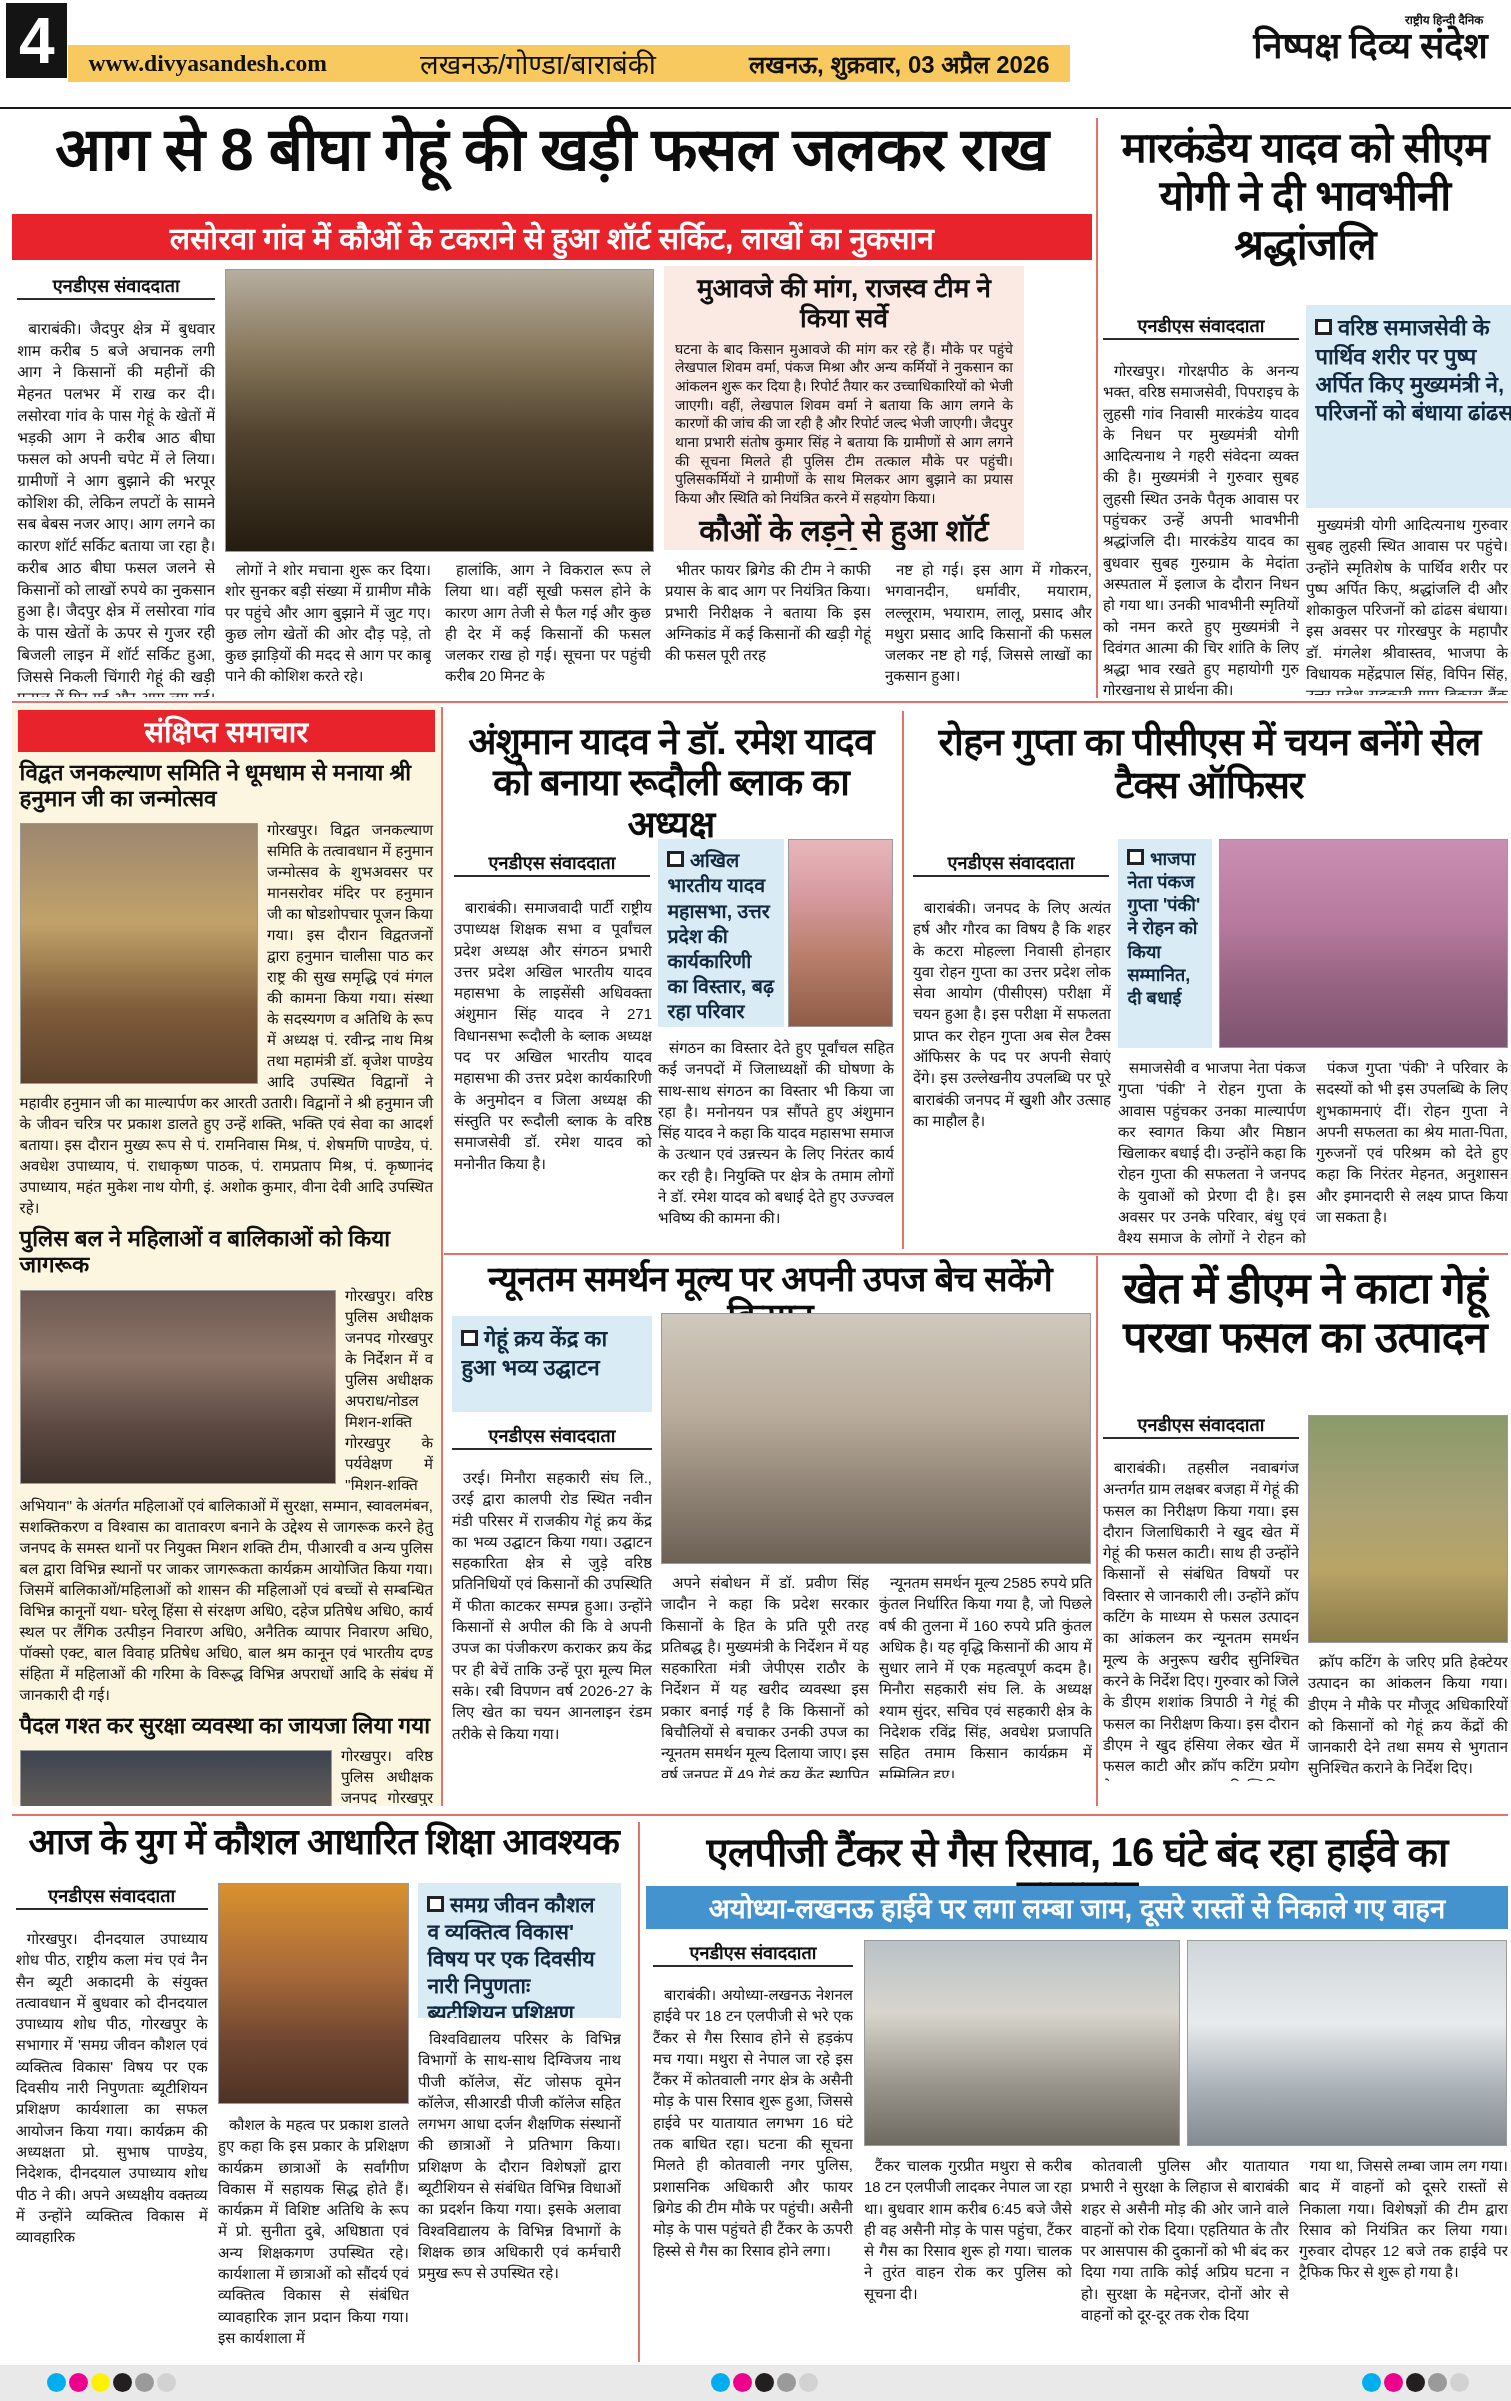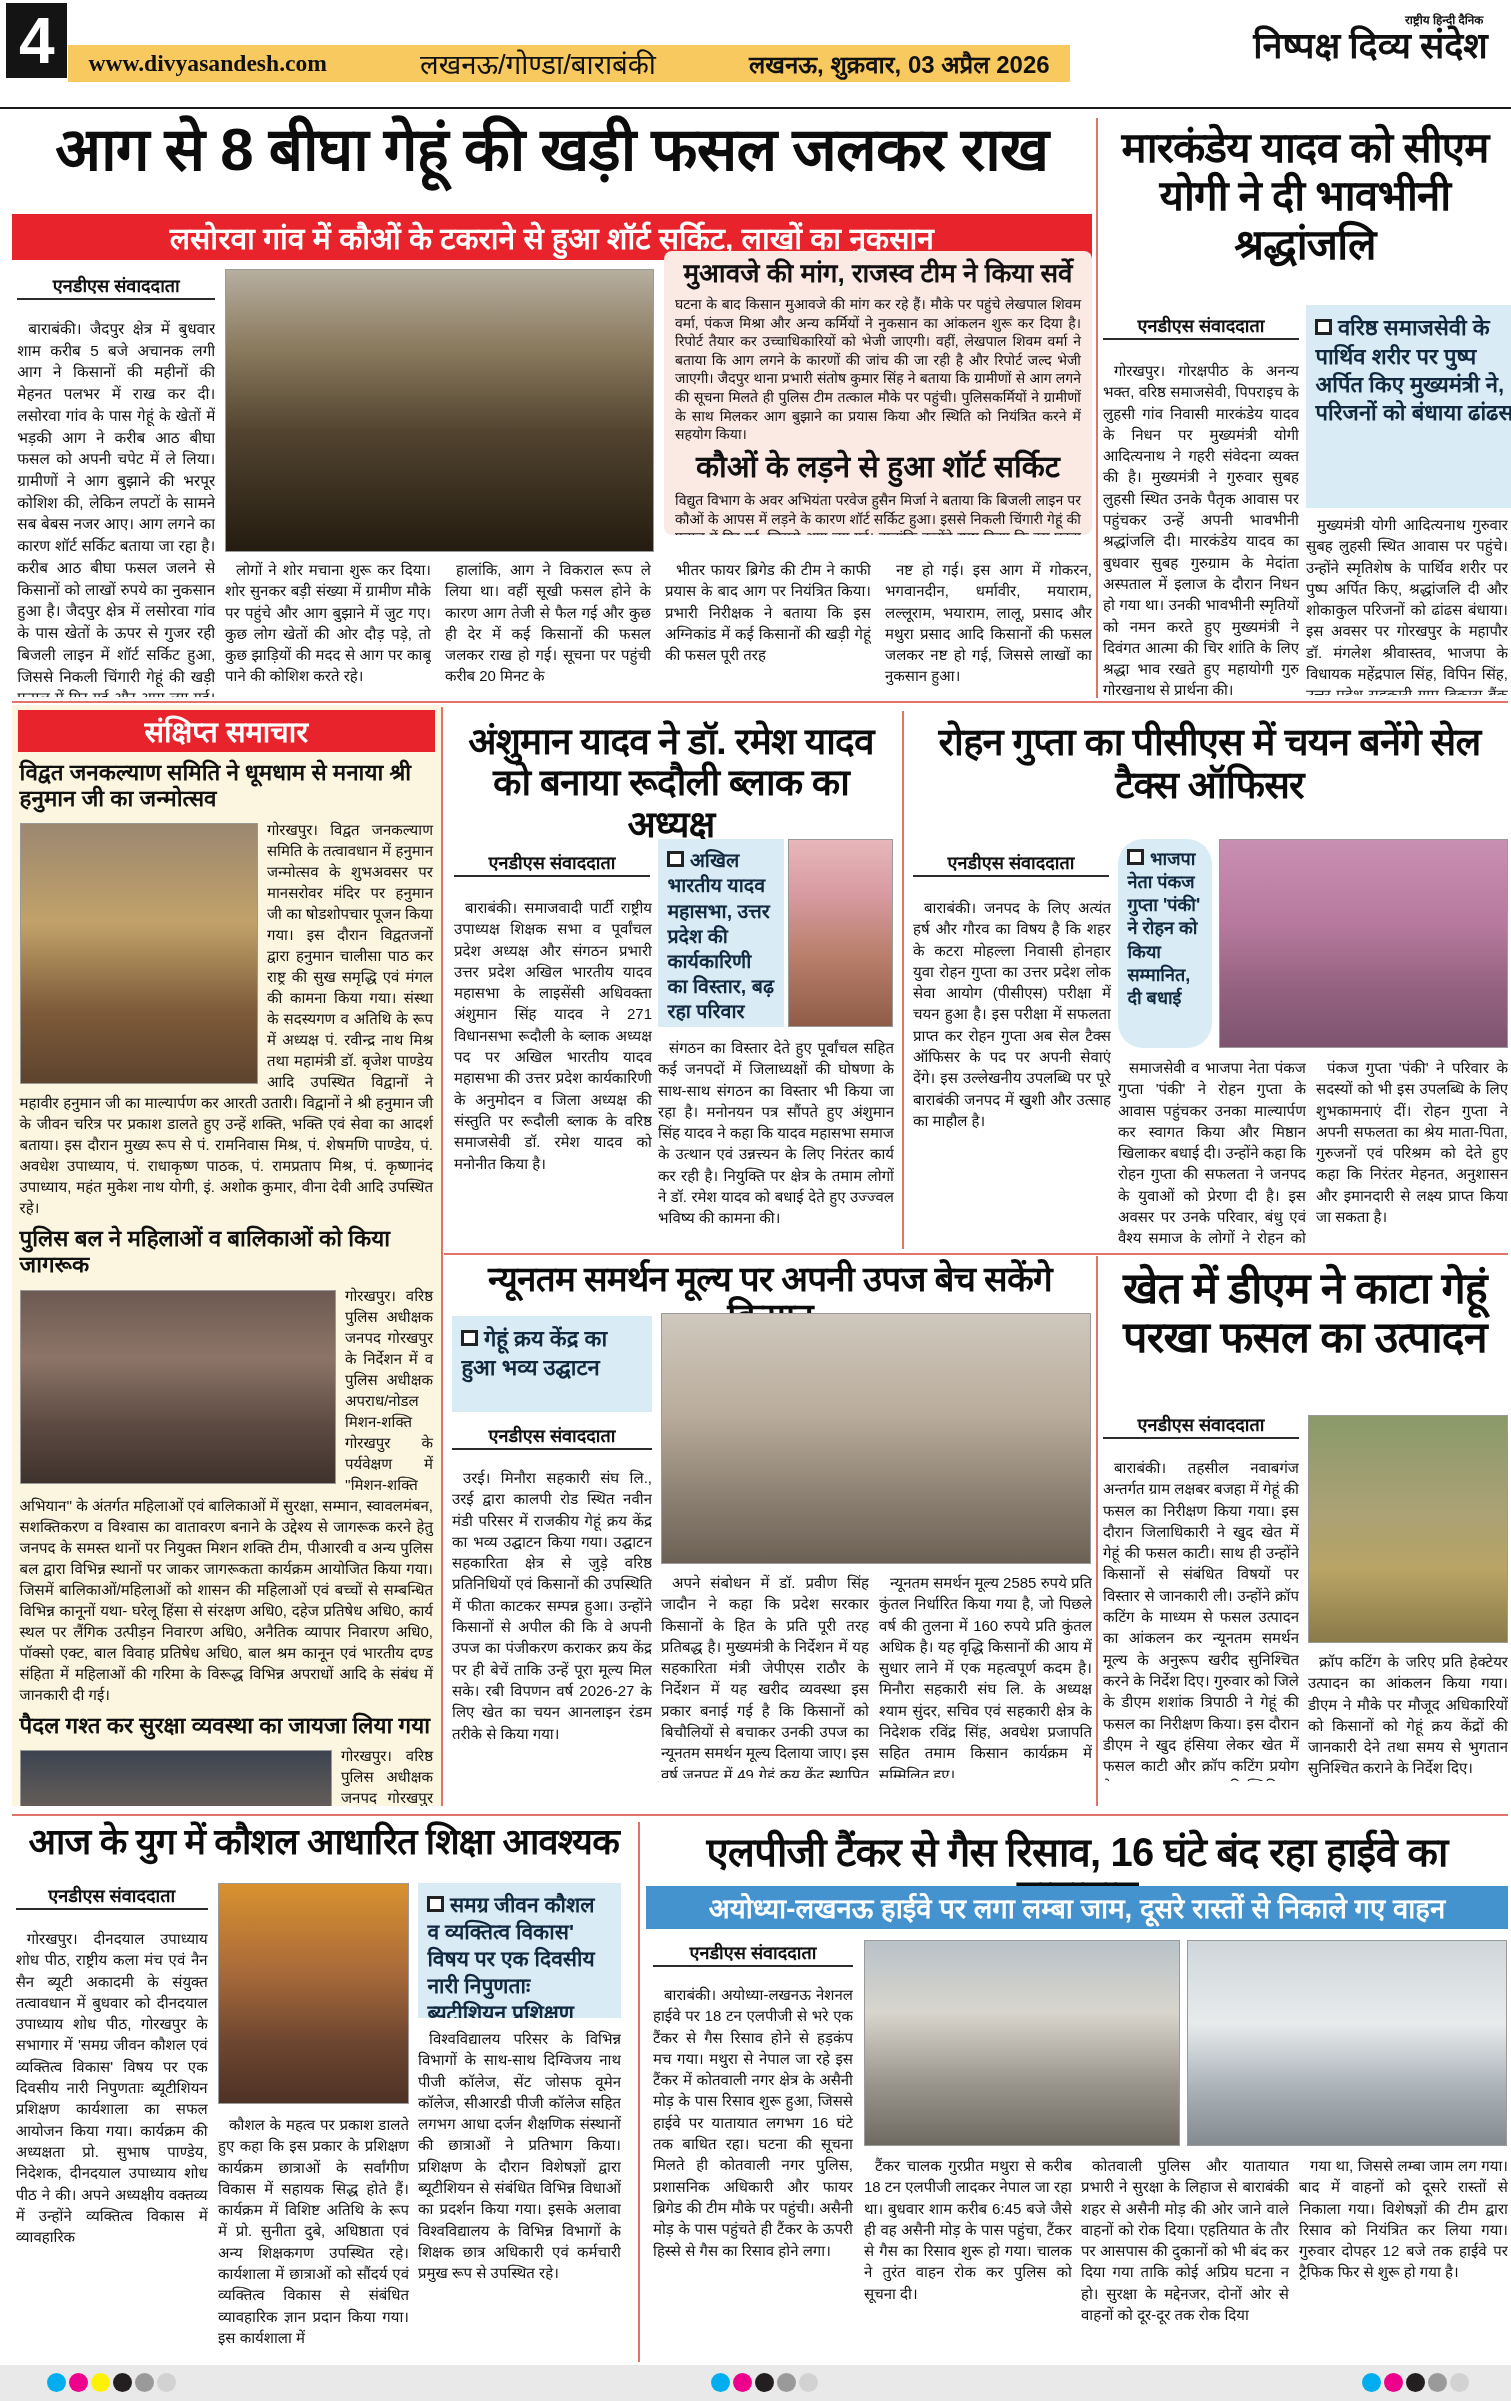--- a/index.html
+++ b/index.html
@@ -76,21 +76,21 @@
   <div class="abs toprule"></div>
 
   <div class="abs hl" style="left:11.8px;top:118px;width:1080px;height:88px;font-size:60px;">आग से 8 बीघा गेहूं की खड़ी फसल जलकर राख</div>
   <div class="abs redbar" style="left:11.8px;top:214px;width:1080px;height:46px;font-size:30px;">लसोरवा गांव में कौओं के टकराने से हुआ शॉर्ट सर्किट, लाखों का नुकसान</div>
 
   <div class="abs byline" style="left:17.3px;top:273px;width:198px;">एनडीएस संवाददाता</div>
   <div class="abs body" style="left:17.3px;top:318px;width:198px;height:379px;">बाराबंकी। जैदपुर क्षेत्र में बुधवार शाम करीब 5 बजे अचानक लगी आग ने किसानों की महीनों की मेहनत पलभर में राख कर दी। लसोरवा गांव के पास गेहूं के खेतों में भड़की आग ने करीब आठ बीघा फसल को अपनी चपेट में ले लिया। ग्रामीणों ने आग बुझाने की भरपूर कोशिश की, लेकिन लपटों के सामने सब बेबस नजर आए। आग लगने का कारण शॉर्ट सर्किट बताया जा रहा है। करीब आठ बीघा फसल जलने से किसानों को लाखों रुपये का नुकसान हुआ है। जैदपुर क्षेत्र में लसोरवा गांव के पास खेतों के ऊपर से गुजर रही बिजली लाइन में शॉर्ट सर्किट हुआ, जिससे निकली चिंगारी गेहूं की खड़ी फसल में गिर गई और आग लग गई। तेज हवा के कारण आग तेजी से फैलती चली गई और कुछ ही देर में कई किसानों के खेत इसकी चपेट में आ गए। आग की लपटें देखकर आसपास के</div>
 
   <div class="abs photo g-field" style="left:225px;top:269px;width:429px;height:283px;"></div>
 
-  <div class="abs pinkbox" style="left:664px;top:251px;width:428px;height:284px;border-radius:8px;">
+  <div class="abs pinkbox" style="left:664px;top:266px;width:360px;height:284px;">
     <div class="sh">मुआवजे की मांग, राजस्व टीम ने किया सर्वे</div>
     <div class="pb">घटना के बाद किसान मुआवजे की मांग कर रहे हैं। मौके पर पहुंचे लेखपाल शिवम वर्मा, पंकज मिश्रा और अन्य कर्मियों ने नुकसान का आंकलन शुरू कर दिया है। रिपोर्ट तैयार कर उच्चाधिकारियों को भेजी जाएगी। वहीं, लेखपाल शिवम वर्मा ने बताया कि आग लगने के कारणों की जांच की जा रही है और रिपोर्ट जल्द भेजी जाएगी। जैदपुर थाना प्रभारी संतोष कुमार सिंह ने बताया कि ग्रामीणों से आग लगने की सूचना मिलते ही पुलिस टीम तत्काल मौके पर पहुंची। पुलिसकर्मियों ने ग्रामीणों के साथ मिलकर आग बुझाने का प्रयास किया और स्थिति को नियंत्रित करने में सहयोग किया।</div>
     <div class="sh" style="font-size:30px;margin-top:6.3px;">कौओं के लड़ने से हुआ शॉर्ट सर्किट</div>
     <div class="pb">विद्युत विभाग के अवर अभियंता परवेज हुसैन मिर्जा ने बताया कि बिजली लाइन पर कौओं के आपस में लड़ने के कारण शॉर्ट सर्किट हुआ। इससे निकली चिंगारी गेहूं की फसल में गिर गई, जिससे आग लग गई। हालांकि उन्होंने स्पष्ट किया कि इस घटना में विभाग की कोई लापरवाही नहीं है।</div>
   </div>
 
   <div class="abs body" style="left:225px;top:559px;width:206px;height:138px;font-size:15px;">लोगों ने शोर मचाना शुरू कर दिया। शोर सुनकर बड़ी संख्या में ग्रामीण मौके पर पहुंचे और आग बुझाने में जुट गए। कुछ लोग खेतों की ओर दौड़ पड़े, तो कुछ झाड़ियों की मदद से आग पर काबू पाने की कोशिश करते रहे।</div>
   <div class="abs body" style="left:445px;top:559px;width:206px;height:138px;font-size:15px;">हालांकि, आग ने विकराल रूप ले लिया था। वहीं सूखी फसल होने के कारण आग तेजी से फैल गई और कुछ ही देर में कई किसानों की फसल जलकर राख हो गई। सूचना पर पहुंची करीब 20 मिनट के</div>
   <div class="abs body" style="left:885px;top:559px;width:207px;height:138px;font-size:15px;">नष्ट हो गई। इस आग में गोकरन, भगवानदीन, धर्मावीर, मयाराम, लल्लूराम, भयाराम, लालू, प्रसाद और मथुरा प्रसाद आदि किसानों की फसल जलकर नष्ट हो गई, जिससे लाखों का नुकसान हुआ।</div>
   <div class="abs body" style="left:665px;top:559px;width:206px;height:138px;font-size:15px;">भीतर फायर ब्रिगेड की टीम ने काफी प्रयास के बाद आग पर नियंत्रित किया। प्रभारी निरीक्षक ने बताया कि इस अग्निकांड में कई किसानों की खड़ी गेहूं की फसल पूरी तरह</div>
@@ -135,21 +135,21 @@
   <div class="abs byline" style="left:454px;top:850px;width:196px;">एनडीएस संवाददाता</div>
   <div class="abs bluebox" style="left:658px;top:839px;width:126px;height:188px;font-size:19.6px;">
     <span class="sq"></span><span>अखिल भारतीय यादव महासभा, उत्तर प्रदेश की कार्यकारिणी का विस्तार, बढ़ रहा परिवार</span>
   </div>
   <div class="abs photo g-portrait" style="left:788px;top:839px;width:105px;height:188px;"></div>
   <div class="abs body" style="left:454px;top:897px;width:198px;height:348px;font-size:15px;">बाराबंकी। समाजवादी पार्टी राष्ट्रीय उपाध्यक्ष शिक्षक सभा व पूर्वांचल प्रदेश अध्यक्ष और संगठन प्रभारी उत्तर प्रदेश अखिल भारतीय यादव महासभा के लाइसेंसी अधिवक्ता अंशुमान सिंह यादव ने 271 विधानसभा रूदौली के ब्लाक अध्यक्ष पद पर अखिल भारतीय यादव महासभा की उत्तर प्रदेश कार्यकारिणी के अनुमोदन व जिला अध्यक्ष की संस्तुति पर रूदौली ब्लाक के वरिष्ठ समाजसेवी डॉ. रमेश यादव को मनोनीत किया है।</div>
   <div class="abs body" style="left:658px;top:1037px;width:236px;height:208px;font-size:15px;">संगठन का विस्तार देते हुए पूर्वांचल सहित कई जनपदों में जिलाध्यक्षों की घोषणा के साथ-साथ संगठन का विस्तार भी किया जा रहा है। मनोनयन पत्र सौंपते हुए अंशुमान सिंह यादव ने कहा कि यादव महासभा समाज के उत्थान एवं उन्नत्त्यन के लिए निरंतर कार्य कर रही है। नियुक्ति पर क्षेत्र के तमाम लोगों ने डॉ. रमेश यादव को बधाई देते हुए उज्ज्वल भविष्य की कामना की।</div>
 
   <div class="abs hl" style="left:911px;top:721px;width:597px;font-size:38px;line-height:1.12;">रोहन गुप्ता का पीसीएस में चयन बनेंगे सेल टैक्स ऑफिसर</div>
   <div class="abs byline" style="left:913px;top:850px;width:196px;">एनडीएस संवाददाता</div>
-  <div class="abs bluebox" style="left:1118px;top:839px;width:94px;height:209px;font-size:18px;border-radius:25px;">
+  <div class="abs bluebox" style="left:1118px;top:839px;width:94px;height:209px;font-size:18px;">
     <span class="sq"></span><span>भाजपा नेता पंकज गुप्ता 'पंकी' ने रोहन को किया सम्मानित, दी बधाई</span>
   </div>
   <div class="abs photo g-rohan" style="left:1219px;top:839px;width:289px;height:209px;"></div>
   <div class="abs body" style="left:913px;top:897px;width:198px;height:352px;font-size:15px;">बाराबंकी। जनपद के लिए अत्यंत हर्ष और गौरव का विषय है कि शहर के कटरा मोहल्ला निवासी होनहार युवा रोहन गुप्ता का उत्तर प्रदेश लोक सेवा आयोग (पीसीएस) परीक्षा में चयन हुआ है। इस परीक्षा में सफलता प्राप्त कर रोहन गुप्ता अब सेल टैक्स ऑफिसर के पद पर अपनी सेवाएं देंगे। इस उल्लेखनीय उपलब्धि पर पूरे बाराबंकी जनपद में खुशी और उत्साह का माहौल है।</div>
   <div class="abs body" style="left:1118px;top:1057px;width:188px;height:192px;font-size:15px;">समाजसेवी व भाजपा नेता पंकज गुप्ता 'पंकी' ने रोहन गुप्ता के आवास पहुंचकर उनका माल्यार्पण कर स्वागत किया और मिष्ठान खिलाकर बधाई दी। उन्होंने कहा कि रोहन गुप्ता की सफलता ने जनपद के युवाओं को प्रेरणा दी है। इस अवसर पर उनके परिवार, बंधु एवं वैश्य समाज के लोगों ने रोहन को बधाई देकर उज्ज्वल भविष्य की कामना की।</div>
   <div class="abs body" style="left:1316px;top:1057px;width:192px;height:192px;font-size:15px;">पंकज गुप्ता 'पंकी' ने परिवार के सदस्यों को भी इस उपलब्धि के लिए शुभकामनाएं दीं। रोहन गुप्ता ने अपनी सफलता का श्रेय माता-पिता, गुरुजनों एवं परिश्रम को देते हुए कहा कि निरंतर मेहनत, अनुशासन और इमानदारी से लक्ष्य प्राप्त किया जा सकता है।</div>
 
   <div class="abs hdiv" style="left:444px;top:1253px;width:1064px;"></div>
 
   <div class="abs hl" style="left:448px;top:1260px;width:644px;font-size:35px;">न्यूनतम समर्थन मूल्य पर अपनी उपज बेच सकेंगे किसान</div>

